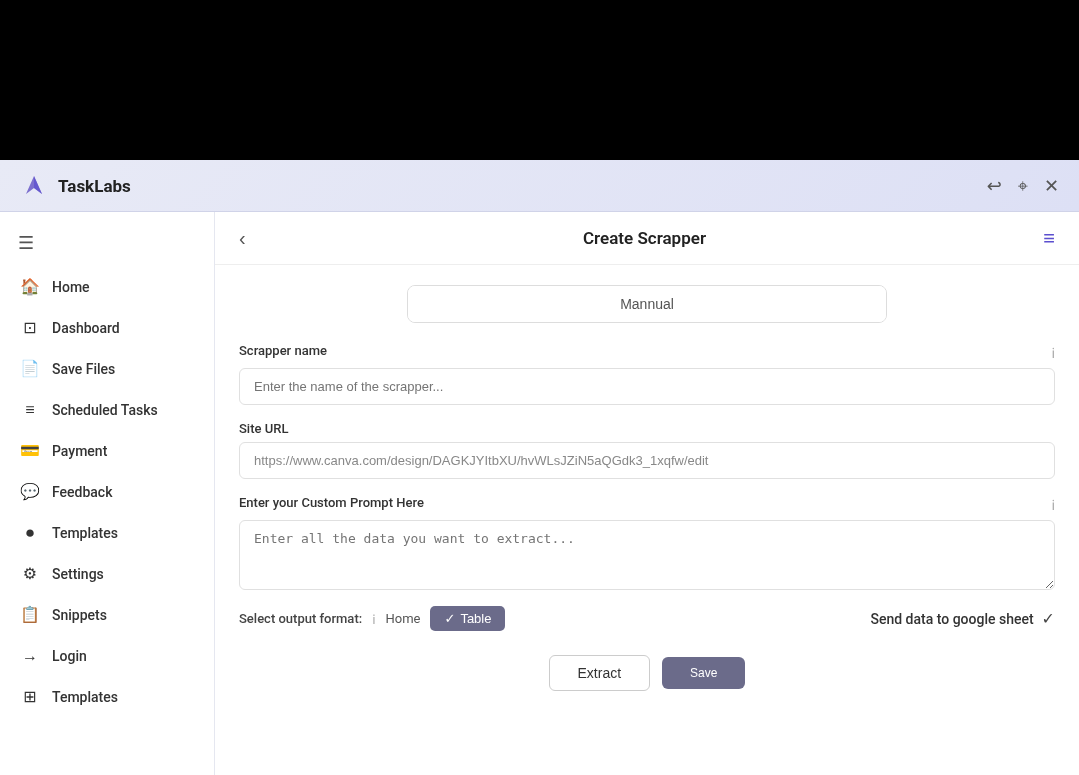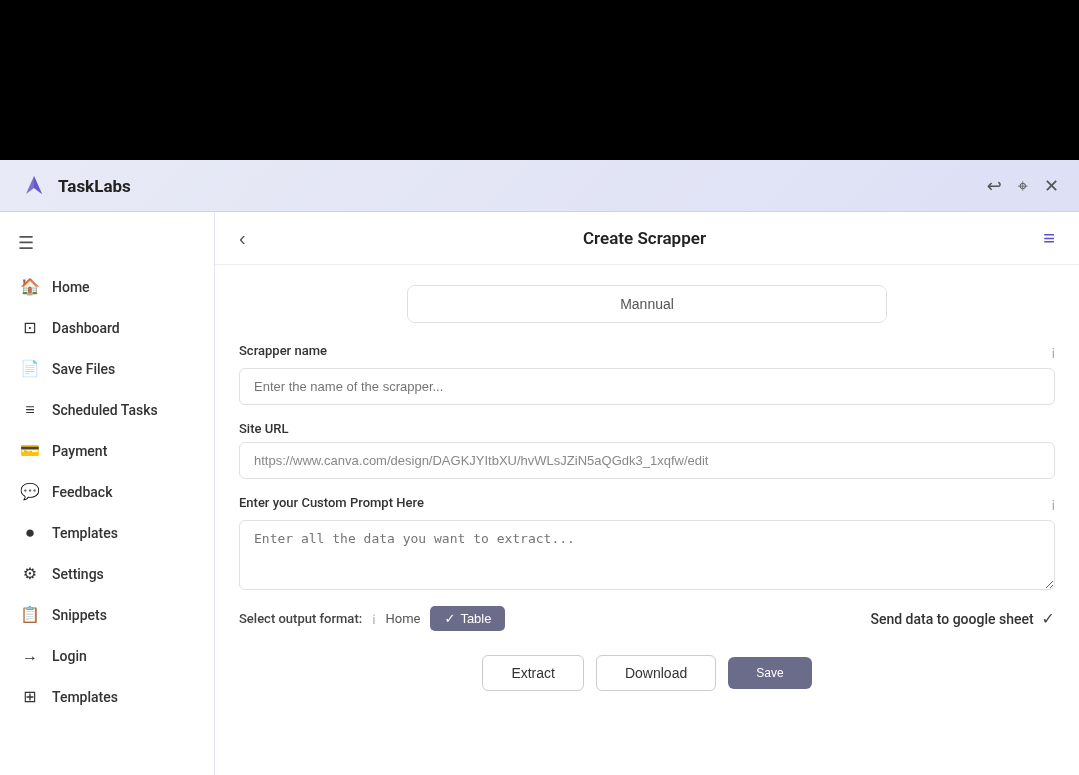--- a/index.html
+++ b/index.html
@@ -419,19 +419,18 @@
           </div>
           <div class="output-right">
             <span class="google-sheet-label">Send data to google sheet</span>
             <span class="checkmark">✓</span>
           </div>
         </div>
 
 
         <div class="action-row">
           <button class="btn-extract">Extract</button>
-          <button class="btn-download">Download</button>
           <button class="btn-save">Save</button>
         </div>
       </div>
     </div>
   </div>
 </div>
 
 </body></html>

